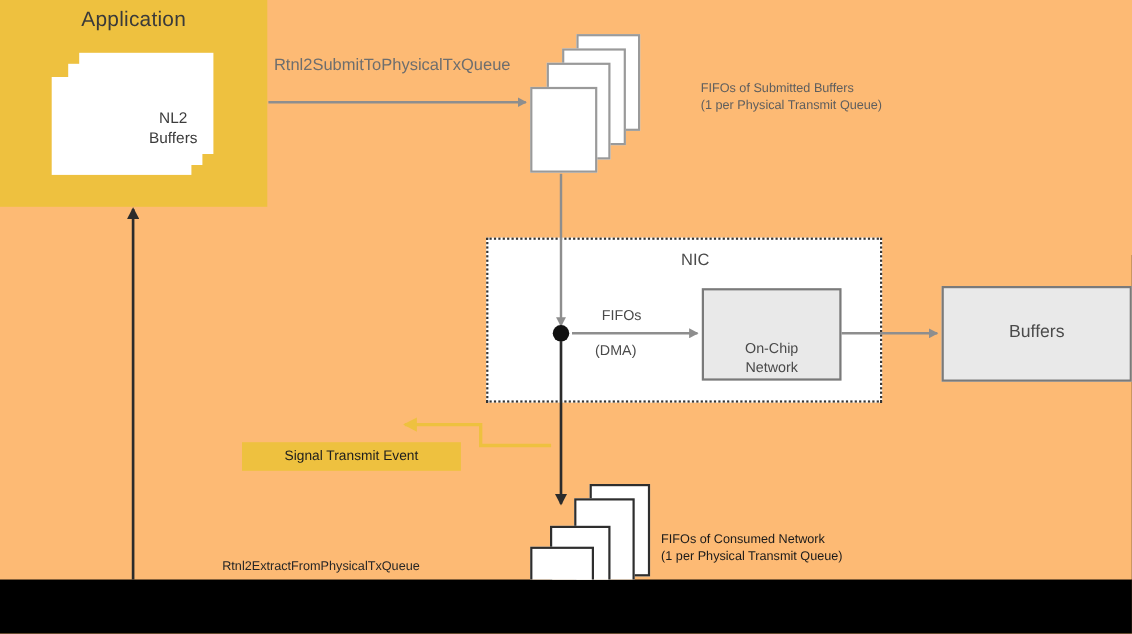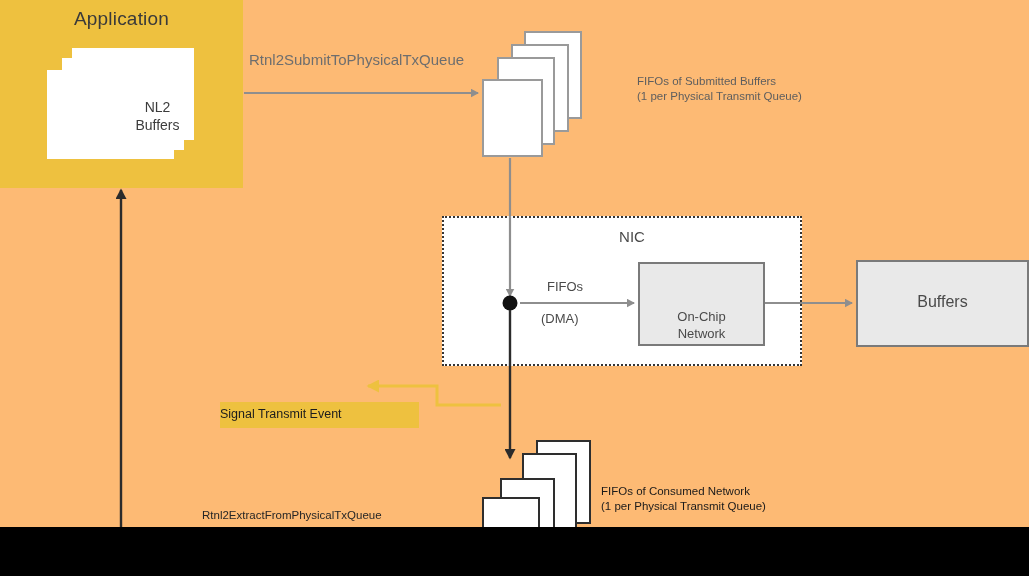--- a/index.html
+++ b/index.html
@@ -141,20 +141,21 @@
 
   
   #signal-box {
     left: 220px; top: 402px;
     width: 199px; height: 26px;
     background: #EEC13F;
   }
   #signal-label {
     left: 220px; top: 407px;
     width: 199px;
+    text-align: center;
     font-size: 12.5px;
     color: #1d1d1d;
   }
 
   
   #submit-label {
     left: 249px; top: 51px;
     font-size: 15px;
     color: #6e6e6e;
     white-space: nowrap;

